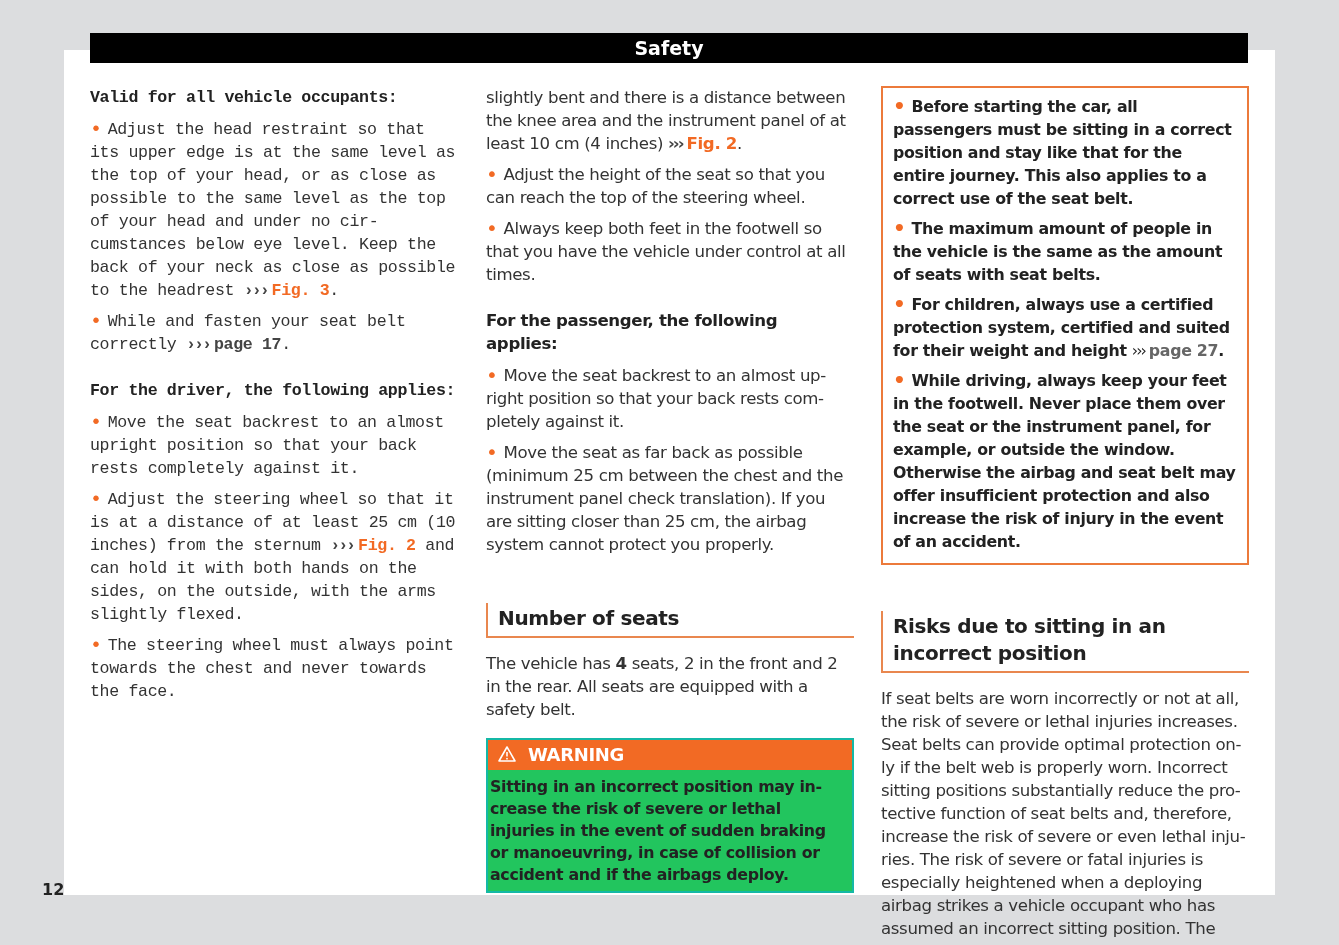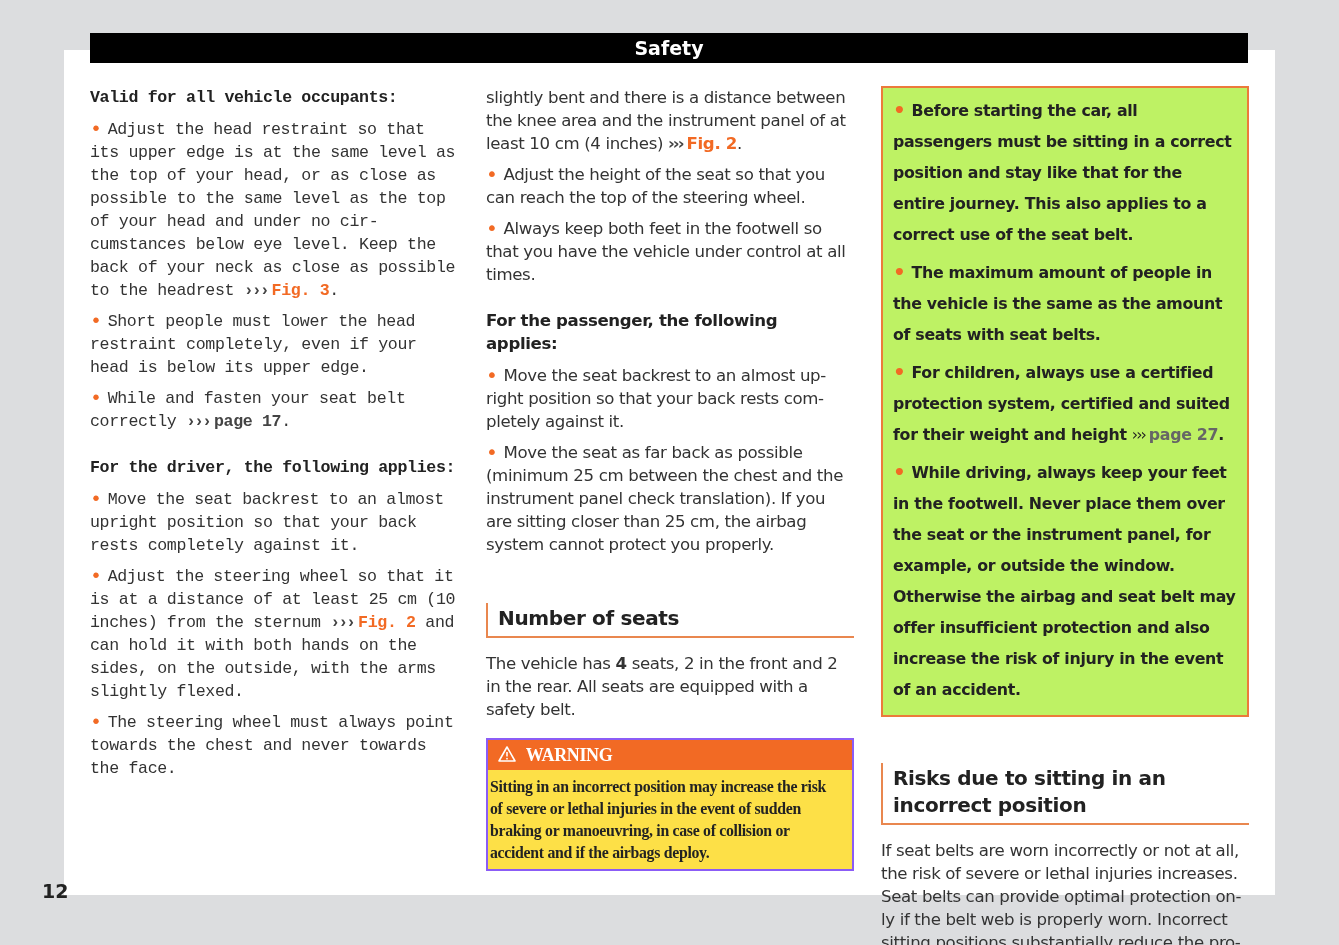--- a/index.html
+++ b/index.html
@@ -20,21 +20,21 @@
     position: absolute; left: 90px; top: 33px;
     width: 1158px; height: 30px;
     background: #000000;
     color: #ffffff;
     text-align: center;
     font-size: 19px; font-weight: bold;
     line-height: 30px;
   }
   .page-number {
     position: absolute; left: 42px; top: 880px;
-    font-size: 19px; font-weight: bold; color: #222;
+    font-size: 16px; font-weight: bold; color: #222;
   }
   .col {
     position: absolute; top: 86px;
     font-size: 16.6px; line-height: 23px;
     letter-spacing: -0.35px;
     color: #333;
   }
   .col1 { left: 90px; width: 370px; font-family: Liberation Mono, monospace; }
   .col2 { left: 486px; width: 368px; }
   .col3 { left: 881px; width: 368px; }
@@ -52,53 +52,51 @@
   .gap { height: 16px; }
   .section-heading {
     border-left: 2px solid #e9874f;
     border-bottom: 2px solid #e9874f;
     padding: 2px 0 4px 10px;
     font-size: 20px; font-weight: bold; color: #222;
     line-height: 27px;
     margin-bottom: 14px;
   }
   .warning-box {
-    border: 2px solid #8b5cf6;
-    background: #fde047;
-    font-family: Liberation Serif, serif;
+    border: 2px solid #14b8a6;
+    background: #22c55e;
   }
   .warning-title {
     background: #f26a24; color: #fff;
     font-weight: bold; font-size: 18px;
     padding: 3px 10px; line-height: 24px;
   }
   .warning-body {
     padding: 6px 10px 5px 2px;
     font-weight: bold; font-size: 15.8px; line-height: 22px; color: #222;
     letter-spacing: -0.3px;
   }
   .note-box {
     border: 2px solid #ec7a3b;
-    background: #bef264;
+    background: #ffffff;
     padding: 6px 10px 4px 10px;
-    font-weight: bold; font-size: 15.8px; line-height: 31px; color: #222;
+    font-weight: bold; font-size: 15.8px; line-height: 23px; color: #222;
     letter-spacing: -0.3px;
   }
   .note-box p { margin-bottom: 6px; }
 </style>
 </head>
 <body>
 
 <div class="page"></div>
 <div class="header-bar">Safety</div>
 
 <div class="col col1">
   <div class="subhead">Valid for all vehicle occupants:</div>
   <p class="bullet"><span>Adjust the head restraint so that its upper edge is at the same level as the top of your head, or as close as possible to the same lev­el as the top of your head and under no cir­cumstances below eye level. Keep the back of your neck as close as possible to the headrest</span> <span class="arrows ref">›››</span><span class="link">Fig. 3</span><span>.</span></p>
-  <p class="bullet">Short people must lower the head restraint completely, even if your head is below its up­per edge.</p>
   <p class="bullet"><span>While and fasten your seat belt correctly</span> <span class="arrows ref">›››</span><span class="ref">page 17</span><span>.</span></p>
   <div class="gap"></div>
   <div class="subhead">For the driver, the following applies:</div>
   <p class="bullet">Move the seat backrest to an almost up­right position so that your back rests com­pletely against it.</p>
   <p class="bullet"><span>Adjust the steering wheel so that it is at a distance of at least 25 cm (10 inches) from the sternum</span> <span class="arrows ref">›››</span><span class="link">Fig. 2</span><span> and can hold it with both hands on the sides, on the outside, with the arms slightly flexed.</span></p>
   <p class="bullet">The steering wheel must always point to­wards the chest and never towards the face.</p>
 </div>
 
 <div class="col col2">
   <p><span>slightly bent and there is a distance between the knee area and the instrument panel of at least 10 cm (4 inches)</span> <span class="arrows ref">›››</span><span class="link">Fig. 2</span><span>.</span></p>

